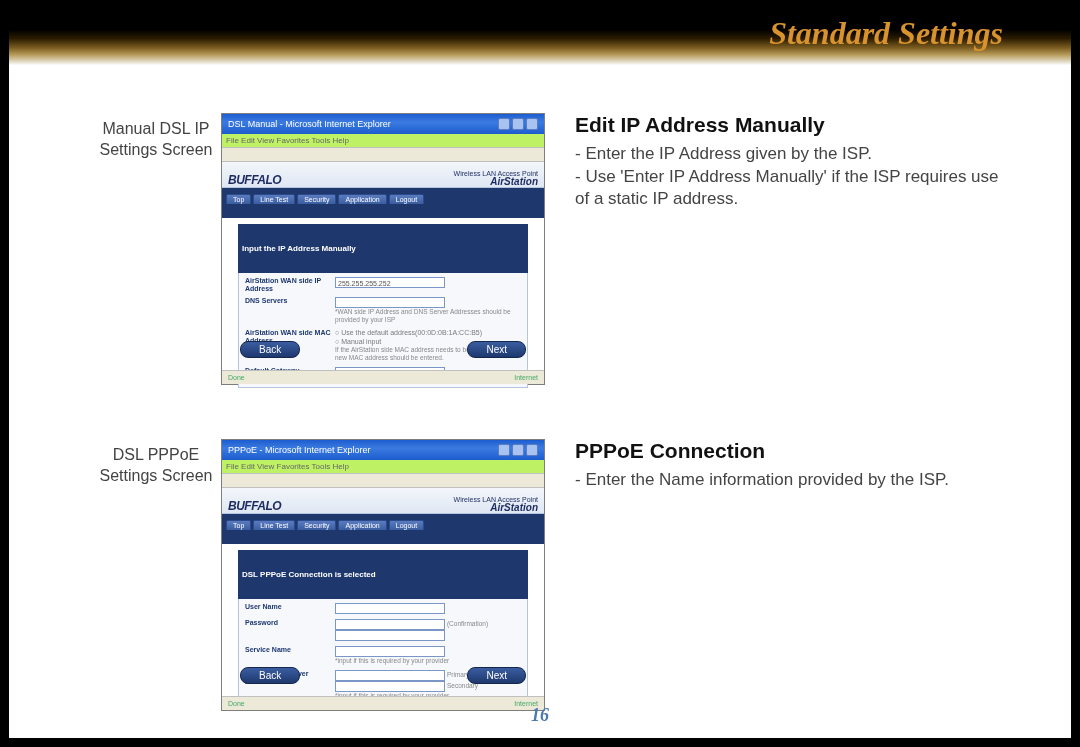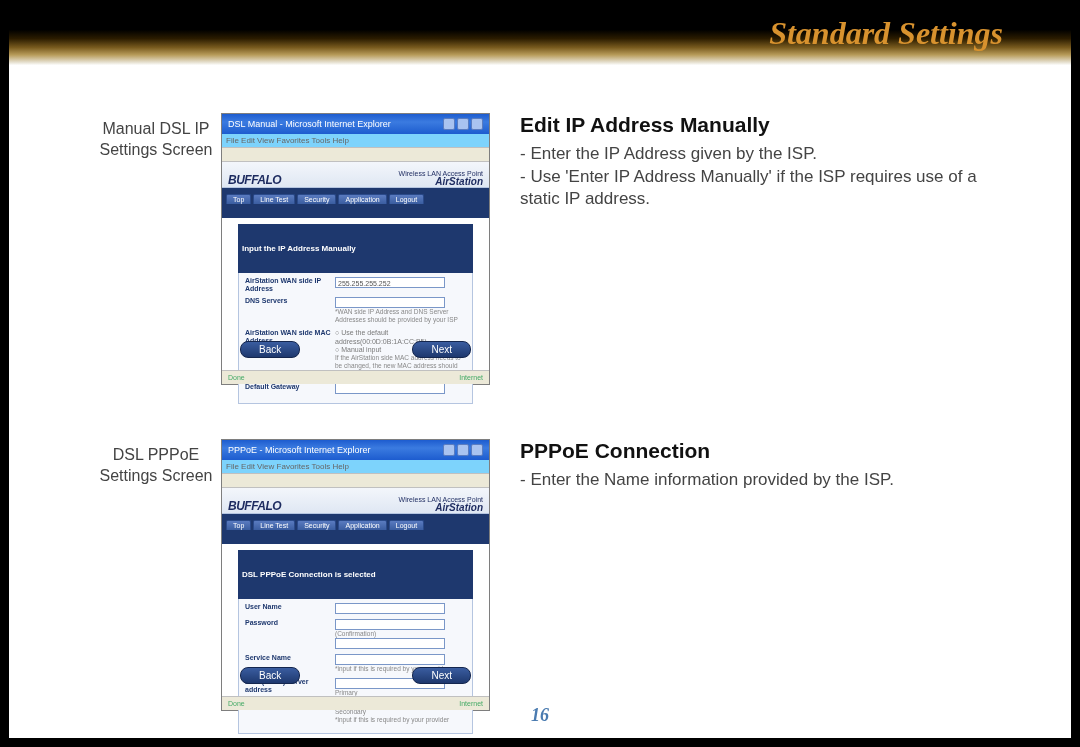--- a/index.html
+++ b/index.html
@@ -48,21 +48,21 @@
   .caption-col {
     width: 118px;
     text-align: center;
     font-size: 16px;
     color: #444;
     line-height: 1.3;
     padding-top: 6px;
     padding-right: 4px;
   }
   .shot {
-    width: 269px;
+    width: 324px;
     height: 272px;
     border: 1px solid #7e7e7e;
     background: #fff;
     position: relative;
     margin-left: 4px;
     font-size: 8px;
     color: #333;
   }
   .shot .titlebar {
     height: 20px;
@@ -72,21 +72,21 @@
     line-height: 20px;
     padding: 0 6px;
     display: flex;
     justify-content: space-between;
     align-items: center;
   }
   .winbtns { display:flex; gap:2px; }
   .winbtn { width:12px; height:12px; background:#a9c3f0; border:1px solid #5a7cc0; border-radius:2px; }
   .menubar {
     height: 14px;
-    background: #7dd3fc;
+    background: #bef264;
     border-bottom: 1px solid #c0c0c0;
     font-size: 8px;
     color: #666;
     padding: 0 4px;
     line-height: 14px;
   }
   .toolbar-area { height: 14px; background:#ece9d8; border-bottom:1px solid #c0c0c0; }
   .branding {
     height: 26px;
     background: linear-gradient(to bottom,#f3f6fb 0%,#dfe7f3 100%);

